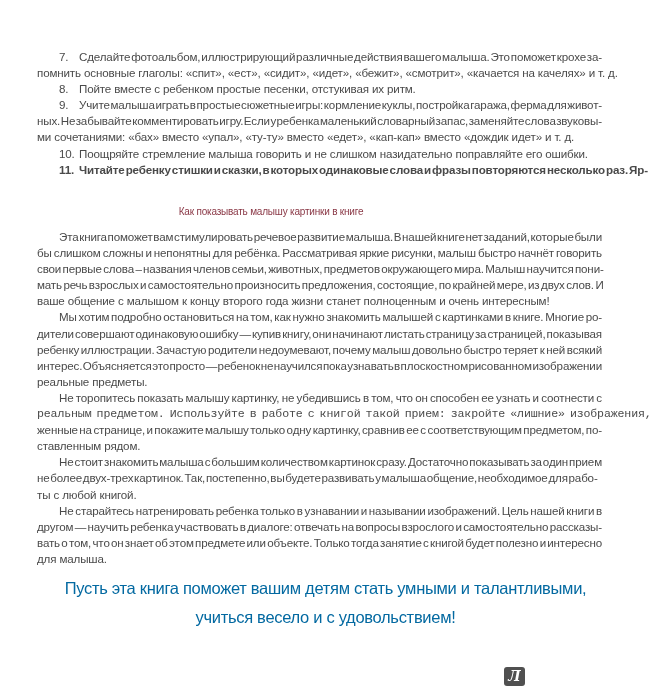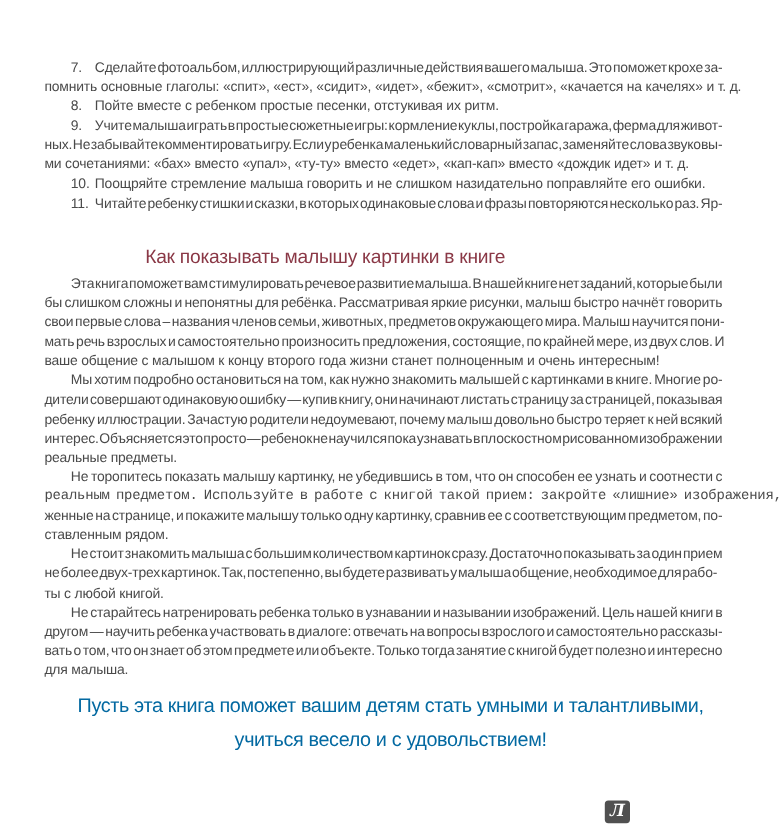--- a/index.html
+++ b/index.html
@@ -46,21 +46,21 @@
       display: inline-block;
       width: 20px;
     }
     .list-block { top: 49px; }
     .heading {
       position: absolute;
       top: 206px;
       left: 0;
       width: 542px;
       text-align: center;
-      font-size: 16px;
+      font-size: 10px;
       color: #8a3846;
       letter-spacing: -0.2px;
     }
     .para-block { top: 229px; }
     .slogan {
       position: absolute;
       top: 574px;
       left: 0;
       width: 651px;
       text-align: center;
@@ -97,21 +97,21 @@
     <span class="line last">помнить основные глаголы: «спит», «ест», «сидит», «идет», «бежит», «смотрит», «качается на качелях» и т. д.</span>
 
     <span class="line indent last"><span class="num">8.</span><span>Пойте вместе с ребенком простые песенки, отстукивая их ритм.</span></span>
 
     <span class="line indent" style="white-space: nowrap; text-align-last: left; text-align: left; word-spacing: -2.4375px;"><span class="num">9.</span><span>Учите малыша играть в простые сюжетные игры: кормление куклы, постройка гаража, ферма для живот-</span></span>
     <span class="line" style="white-space: nowrap; text-align-last: left; text-align: left; word-spacing: -2.57091px;">ных. Не забывайте комментировать игру. Если у ребенка маленький словарный запас, заменяйте слова звуковы-</span>
     <span class="line last">ми сочетаниями: «бах» вместо «упал», «ту-ту» вместо «едет», «кап-кап» вместо «дождик идет» и т. д.</span>
 
     <span class="line indent last"><span class="num">10.</span><span>Поощряйте стремление малыша говорить и не слишком назидательно поправляйте его ошибки.</span></span>
 
-    <span class="line indent" style="white-space: nowrap; text-align-last: left; text-align: left; word-spacing: -2.04353px;"><span class="num">11.</span><span>Читайте ребенку стишки и сказки, в которых одинаковые слова и фразы повторяются несколько раз. Яр-</span></span>
+    <span class="line indent" style="white-space: nowrap; text-align-last: left; text-align: left; word-spacing: -2.04353px; font-weight: bold;"><span class="num">11.</span><span>Читайте ребенку стишки и сказки, в которых одинаковые слова и фразы повторяются несколько раз. Яр-</span></span>
   </div>
 
   <div class="heading">Как показывать малышу картинки в книге</div>
 
   <div class="text-block para-block">
 
     <span class="line indent" style="white-space: nowrap; text-align-last: left; text-align: left; word-spacing: -2.37835px;">Эта книга поможет вам стимулировать речевое развитие малыша. В нашей книге нет заданий, которые были</span>
     <span class="line" style="white-space: nowrap; text-align-last: left; text-align: left; word-spacing: -1.0024px;">бы слишком сложны и непонятны для ребёнка. Рассматривая яркие рисунки, малыш быстро начнёт говорить</span>
     <span class="line" style="white-space: nowrap; text-align-last: left; text-align: left; word-spacing: -1.67634px;">свои  первые слова – названия членов семьи, животных, предметов окружающего мира. Малыш научится пони-</span>
     <span class="line" style="white-space: nowrap; text-align-last: left; text-align: left; word-spacing: -1.59375px;">мать речь взрослых и самостоятельно произносить предложения, состоящие, по крайней мере, из двух слов.  И</span>

